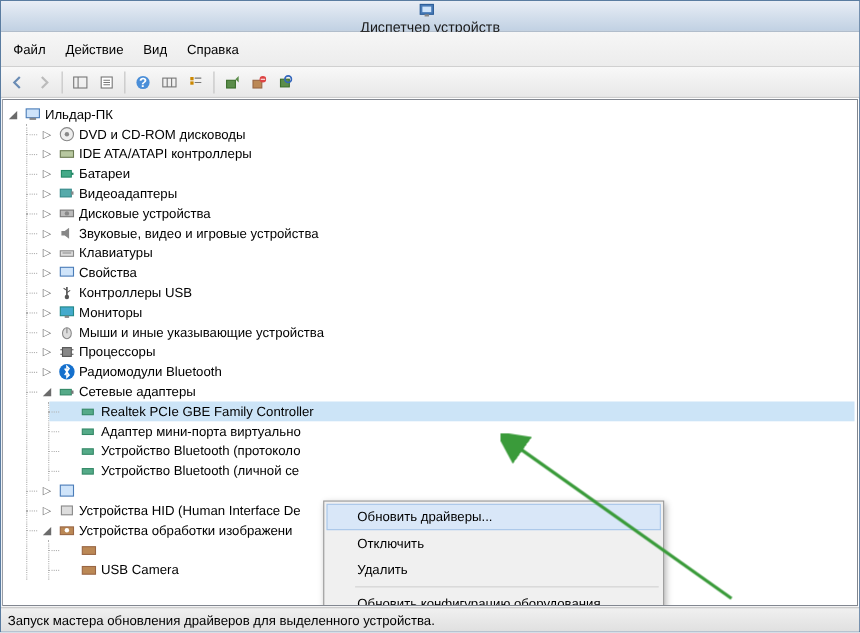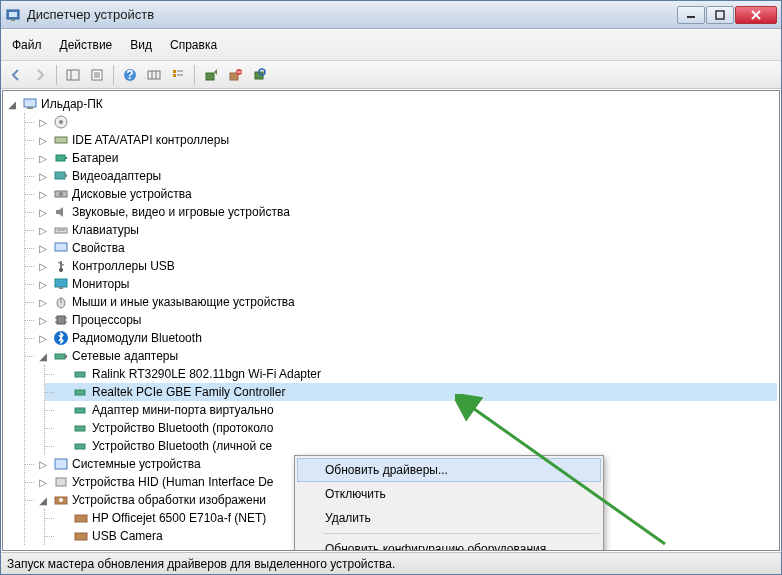--- a/index.html
+++ b/index.html
@@ -1,18 +1,18 @@
 <!DOCTYPE html>
 <html><head>
 <meta charset="utf-8">
 <style>
 * { margin: 0; padding: 0; box-sizing: border-box; font-family: "Segoe UI", Tahoma, sans-serif; font-size: 12px; }
 body { background: #fff; width: 782px; height: 575px; overflow: hidden; position: relative; }
 .window { width: 100%; height: 100%; display: flex; flex-direction: column; border: 1px solid #5a7ca0; }
-.titlebar { height: 28px; background: linear-gradient(to bottom, #e8edf5 0%, #d4dfec 50%, #c1d1e3 100%); display: flex; align-items: center; padding: 0 4px; border-bottom: 1px solid #a0aec0; }
+.titlebar { height: 28px; background: linear-gradient(to bottom, #e8edf5 0%, #d4dfec 50%, #c1d1e3 100%); display: flex; align-items: center; padding: 0 4px; border-bottom: 1px solid #a0aec0; flex-direction: column; }
 .titlebar .icon { width: 16px; height: 16px; margin-right: 6px; display: inline-flex; align-items: center; justify-content: center; }
 .titlebar .title { flex: 1; color: #1a1a1a; font-size: 13px; }
 .winbtns { display: flex; gap: 1px; }
 .winbtn { width: 28px; height: 18px; display: flex; align-items: center; justify-content: center; border: 1px solid #8a9bb0; border-radius: 2px; background: linear-gradient(#f0f4fa,#cfdcec); cursor: pointer; font-family: Arial; }
 .winbtn.cls { background: linear-gradient(#e78,#c23); color: #fff; border-color: #a33; width: 42px; }
 .menubar { height: 32px; background: linear-gradient(#f6f6f6,#ececec); border-bottom: 1px solid #d0d0d0; display: flex; align-items: center; padding: 0 3px; gap: 2px; }
 .menubar span { padding: 2px 8px; cursor: pointer; }
 .toolbar { height: 28px; background: linear-gradient(#f8f8f8,#e8e8e8); border-bottom: 1px solid #c8c8c8; display: flex; align-items: center; padding: 0 4px; gap: 2px; }
 .tbtn { width: 22px; height: 22px; display: flex; align-items: center; justify-content: center; border: 1px solid transparent; cursor: pointer; }
 .tsep { width: 1px; height: 20px; background: #c0c0c0; margin: 0 3px; }
@@ -161,20 +161,21 @@
         <ul class="children">
           <li>
               <div class="node">
                 <span class="toggle">▷</span>
                 <span class="nicon">
                   <svg width="16" height="16">
                     <circle cx="8" cy="8" r="6" fill="#eee" stroke="#888"></circle>
                     <circle cx="8" cy="8" r="2" fill="#888"></circle>
                   </svg>
                 </span>
+                <span>DVD и CD-ROM дисководы</span>
               </div>
             </li>
           <li>
               <div class="node">
                 <span class="toggle">▷</span>
                 <span class="nicon">
                   <svg width="16" height="16">
                     <rect x="2" y="5" width="12" height="6" fill="#b8c8a0" stroke="#6a7a50"></rect>
                   </svg>
                 </span>
@@ -321,31 +322,20 @@
                 <span class="nicon">
                   <svg width="16" height="16">
                     <rect x="2" y="6" width="10" height="5" fill="#5a8" stroke="#386"></rect>
                     <rect x="12" y="7" width="2" height="3" fill="#777"></rect>
                   </svg>
                 </span>
                 <span>Сетевые адаптеры</span>
               </div>
             <ul class="children">
               <li>
-                  <div class="node">
-                    <span class="toggle empty"></span>
-                    <span class="nicon">
-                      <svg width="16" height="16">
-                        <rect x="2" y="6" width="10" height="5" fill="#5a8" stroke="#386"></rect>
-                      </svg>
-                    </span>
-                    <span>Ralink RT3290LE 802.11bgn Wi-Fi Adapter</span>
-                  </div>
-                </li>
-              <li>
                   <div class="node sel">
                     <span class="toggle empty"></span>
                     <span class="nicon">
                       <svg width="16" height="16">
                         <rect x="2" y="6" width="10" height="5" fill="#5a8" stroke="#386"></rect>
                       </svg>
                     </span>
                     <span>Realtek PCIe GBE Family Controller</span>
                   </div>
                 </li>
@@ -385,21 +375,20 @@
             </ul>
           </li>
           <li>
               <div class="node">
                 <span class="toggle">▷</span>
                 <span class="nicon">
                   <svg width="16" height="16">
                     <rect x="2" y="3" width="12" height="10" fill="#cfe4fa" stroke="#4a7cb8"></rect>
                   </svg>
                 </span>
-                <span>Системные устройства</span>
               </div>
             </li>
           <li>
               <div class="node">
                 <span class="toggle">▷</span>
                 <span class="nicon">
                   <svg width="16" height="16">
                     <rect x="3" y="4" width="10" height="8" fill="#ddd" stroke="#888"></rect>
                   </svg>
                 </span>
@@ -419,21 +408,20 @@
               </div>
             <ul class="children">
               <li>
                   <div class="node">
                     <span class="toggle empty"></span>
                     <span class="nicon">
                       <svg width="16" height="16">
                         <rect x="2" y="5" width="12" height="7" fill="#b85" stroke="#964"></rect>
                       </svg>
                     </span>
-                    <span>HP Officejet 6500 E710a-f (NET)</span>
                   </div>
                 </li>
               <li>
                   <div class="node">
                     <span class="toggle empty"></span>
                     <span class="nicon">
                       <svg width="16" height="16">
                         <rect x="2" y="5" width="12" height="7" fill="#b85" stroke="#964"></rect>
                       </svg>
                     </span>

